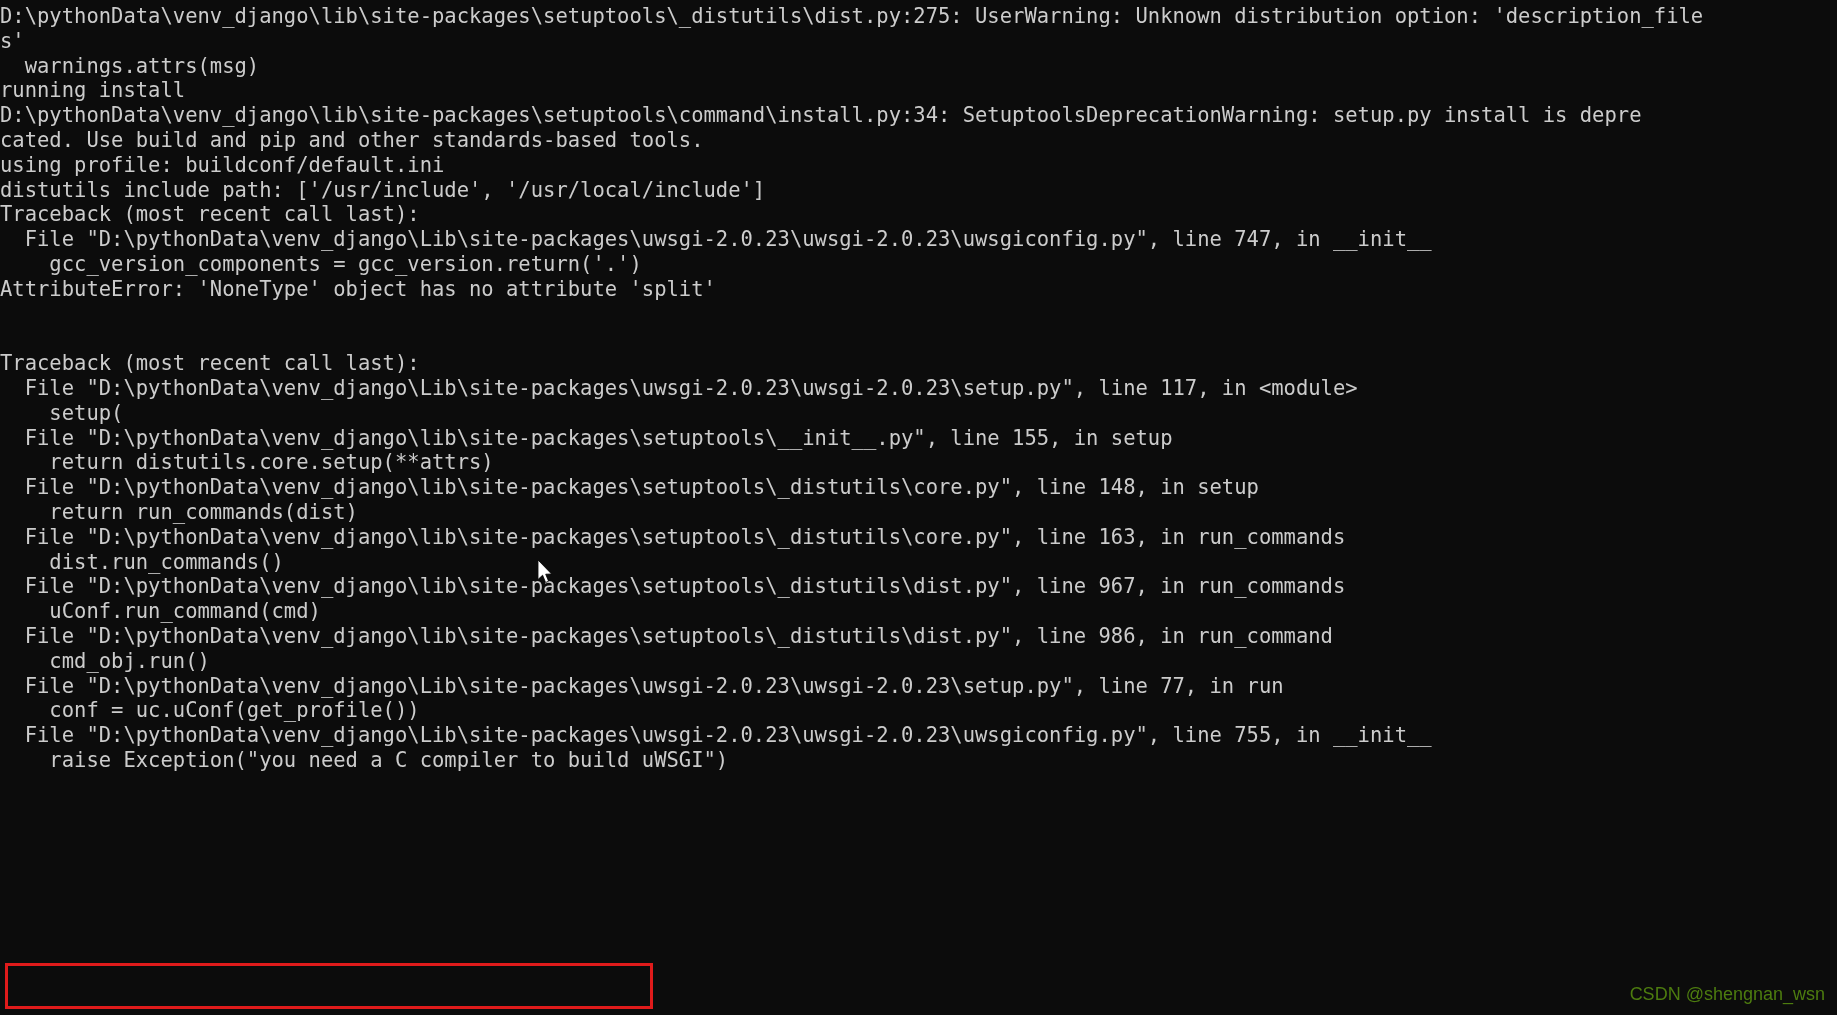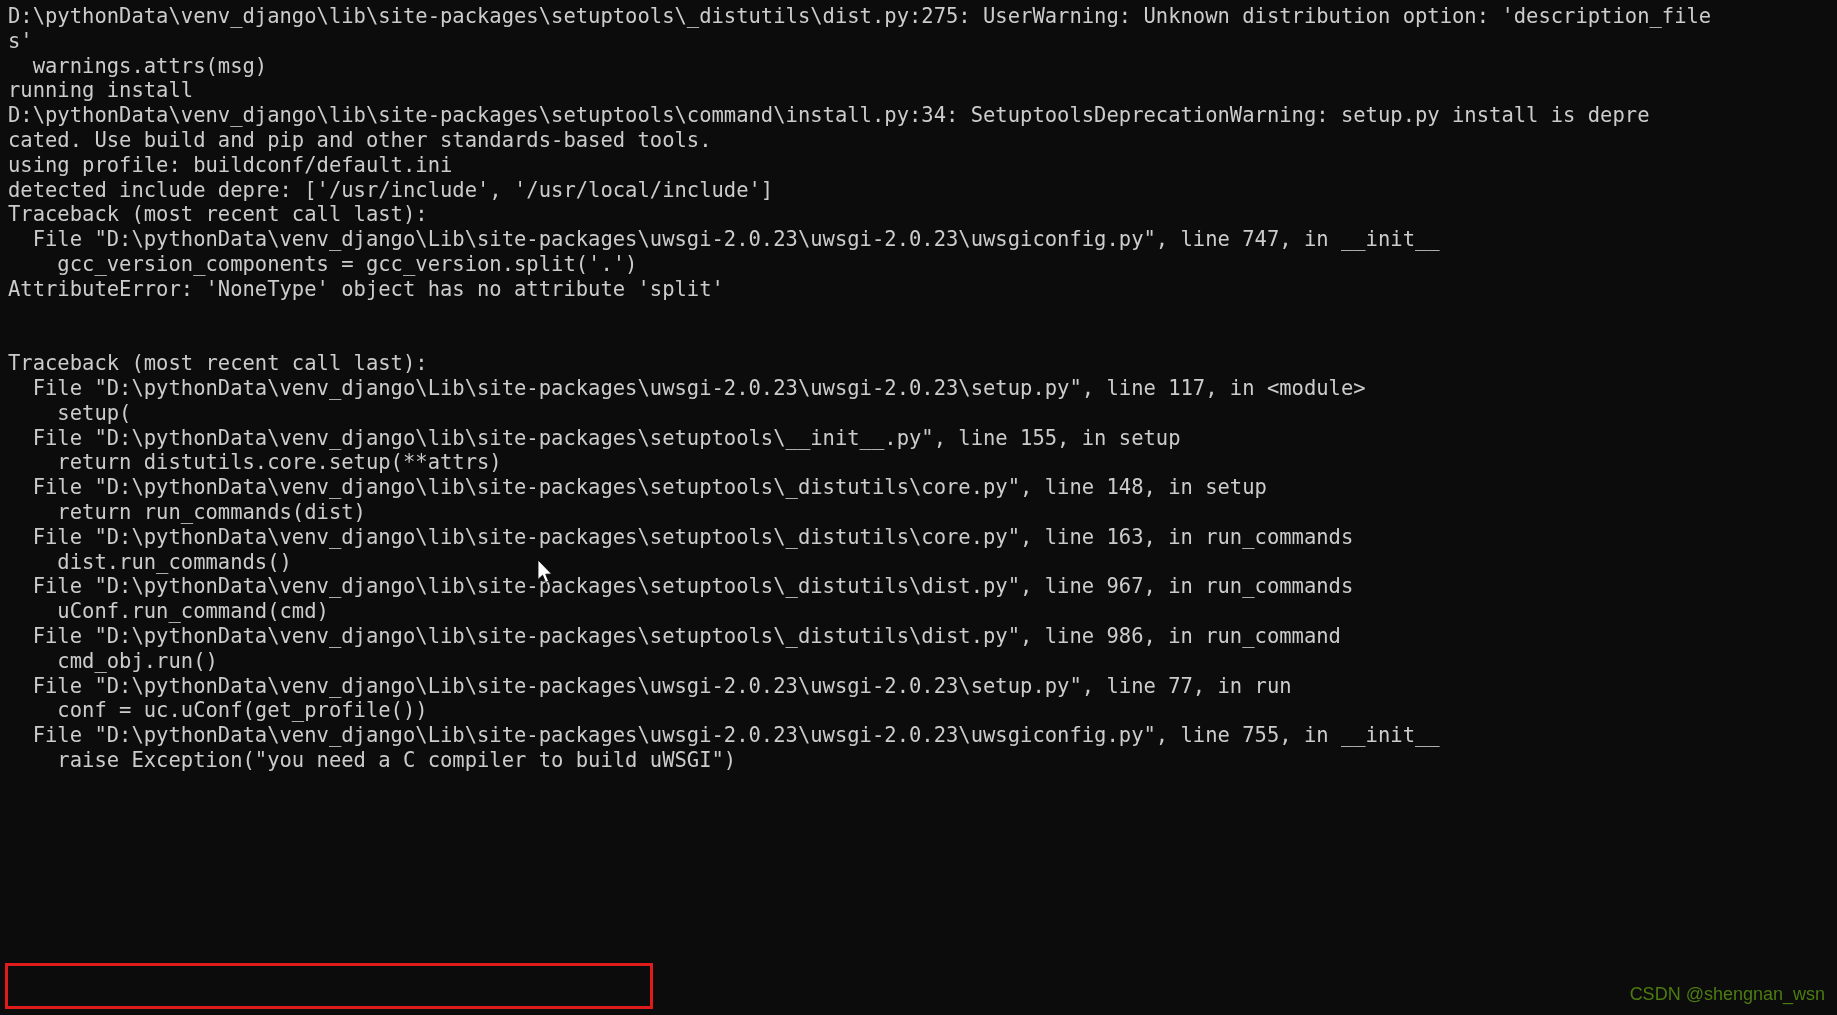--- a/index.html
+++ b/index.html
@@ -23,21 +23,20 @@
     padding: 4px 0 0 0;
     box-sizing: border-box;
   }
   .line {
     height: 24.8px;
     line-height: 24.8px;
     font-size: 20.5px;
     letter-spacing: 0px;
     color: #cccccc;
     white-space: pre;
-    padding-left: 8px;
     overflow: hidden;
   }
   .line.blank { color: transparent; }
   #error-box {
     position: absolute;
     left: 5px;
     top: 963px;
     width: 648px;
     height: 46px;
     border: 3px solid #e01b1b;
@@ -67,24 +66,24 @@
 <div id="terminal">
 
   <div id="console-output">
       <div class="line">D:\pythonData\venv_django\lib\site-packages\setuptools\_distutils\dist.py:275: UserWarning: Unknown distribution option: 'description_file</div>
       <div class="line">s'</div>
       <div class="line">  warnings.attrs(msg)</div>
       <div class="line">running install</div>
       <div class="line">D:\pythonData\venv_django\lib\site-packages\setuptools\command\install.py:34: SetuptoolsDeprecationWarning: setup.py install is depre</div>
       <div class="line">cated. Use build and pip and other standards-based tools.</div>
       <div class="line">using profile: buildconf/default.ini</div>
-      <div class="line">detected include depre: ['/usr/include', '/usr/local/include']</div>
+      <div class="line">distutils include path: ['/usr/include', '/usr/local/include']</div>
       <div class="line">Traceback (most recent call last):</div>
       <div class="line">  File "D:\pythonData\venv_django\Lib\site-packages\uwsgi-2.0.23\uwsgi-2.0.23\uwsgiconfig.py", line 747, in __init__</div>
-      <div class="line">    gcc_version_components = gcc_version.split('.')</div>
+      <div class="line">    gcc_version_components = gcc_version.return('.')</div>
       <div class="line">AttributeError: 'NoneType' object has no attribute 'split'</div>
       <div class="line blank"> </div>
       <div class="line blank"> </div>
       <div class="line">Traceback (most recent call last):</div>
       <div class="line">  File "D:\pythonData\venv_django\Lib\site-packages\uwsgi-2.0.23\uwsgi-2.0.23\setup.py", line 117, in &lt;module&gt;</div>
       <div class="line">    setup(</div>
       <div class="line">  File "D:\pythonData\venv_django\lib\site-packages\setuptools\__init__.py", line 155, in setup</div>
       <div class="line">    return distutils.core.setup(**attrs)</div>
       <div class="line">  File "D:\pythonData\venv_django\lib\site-packages\setuptools\_distutils\core.py", line 148, in setup</div>
       <div class="line">    return run_commands(dist)</div>

